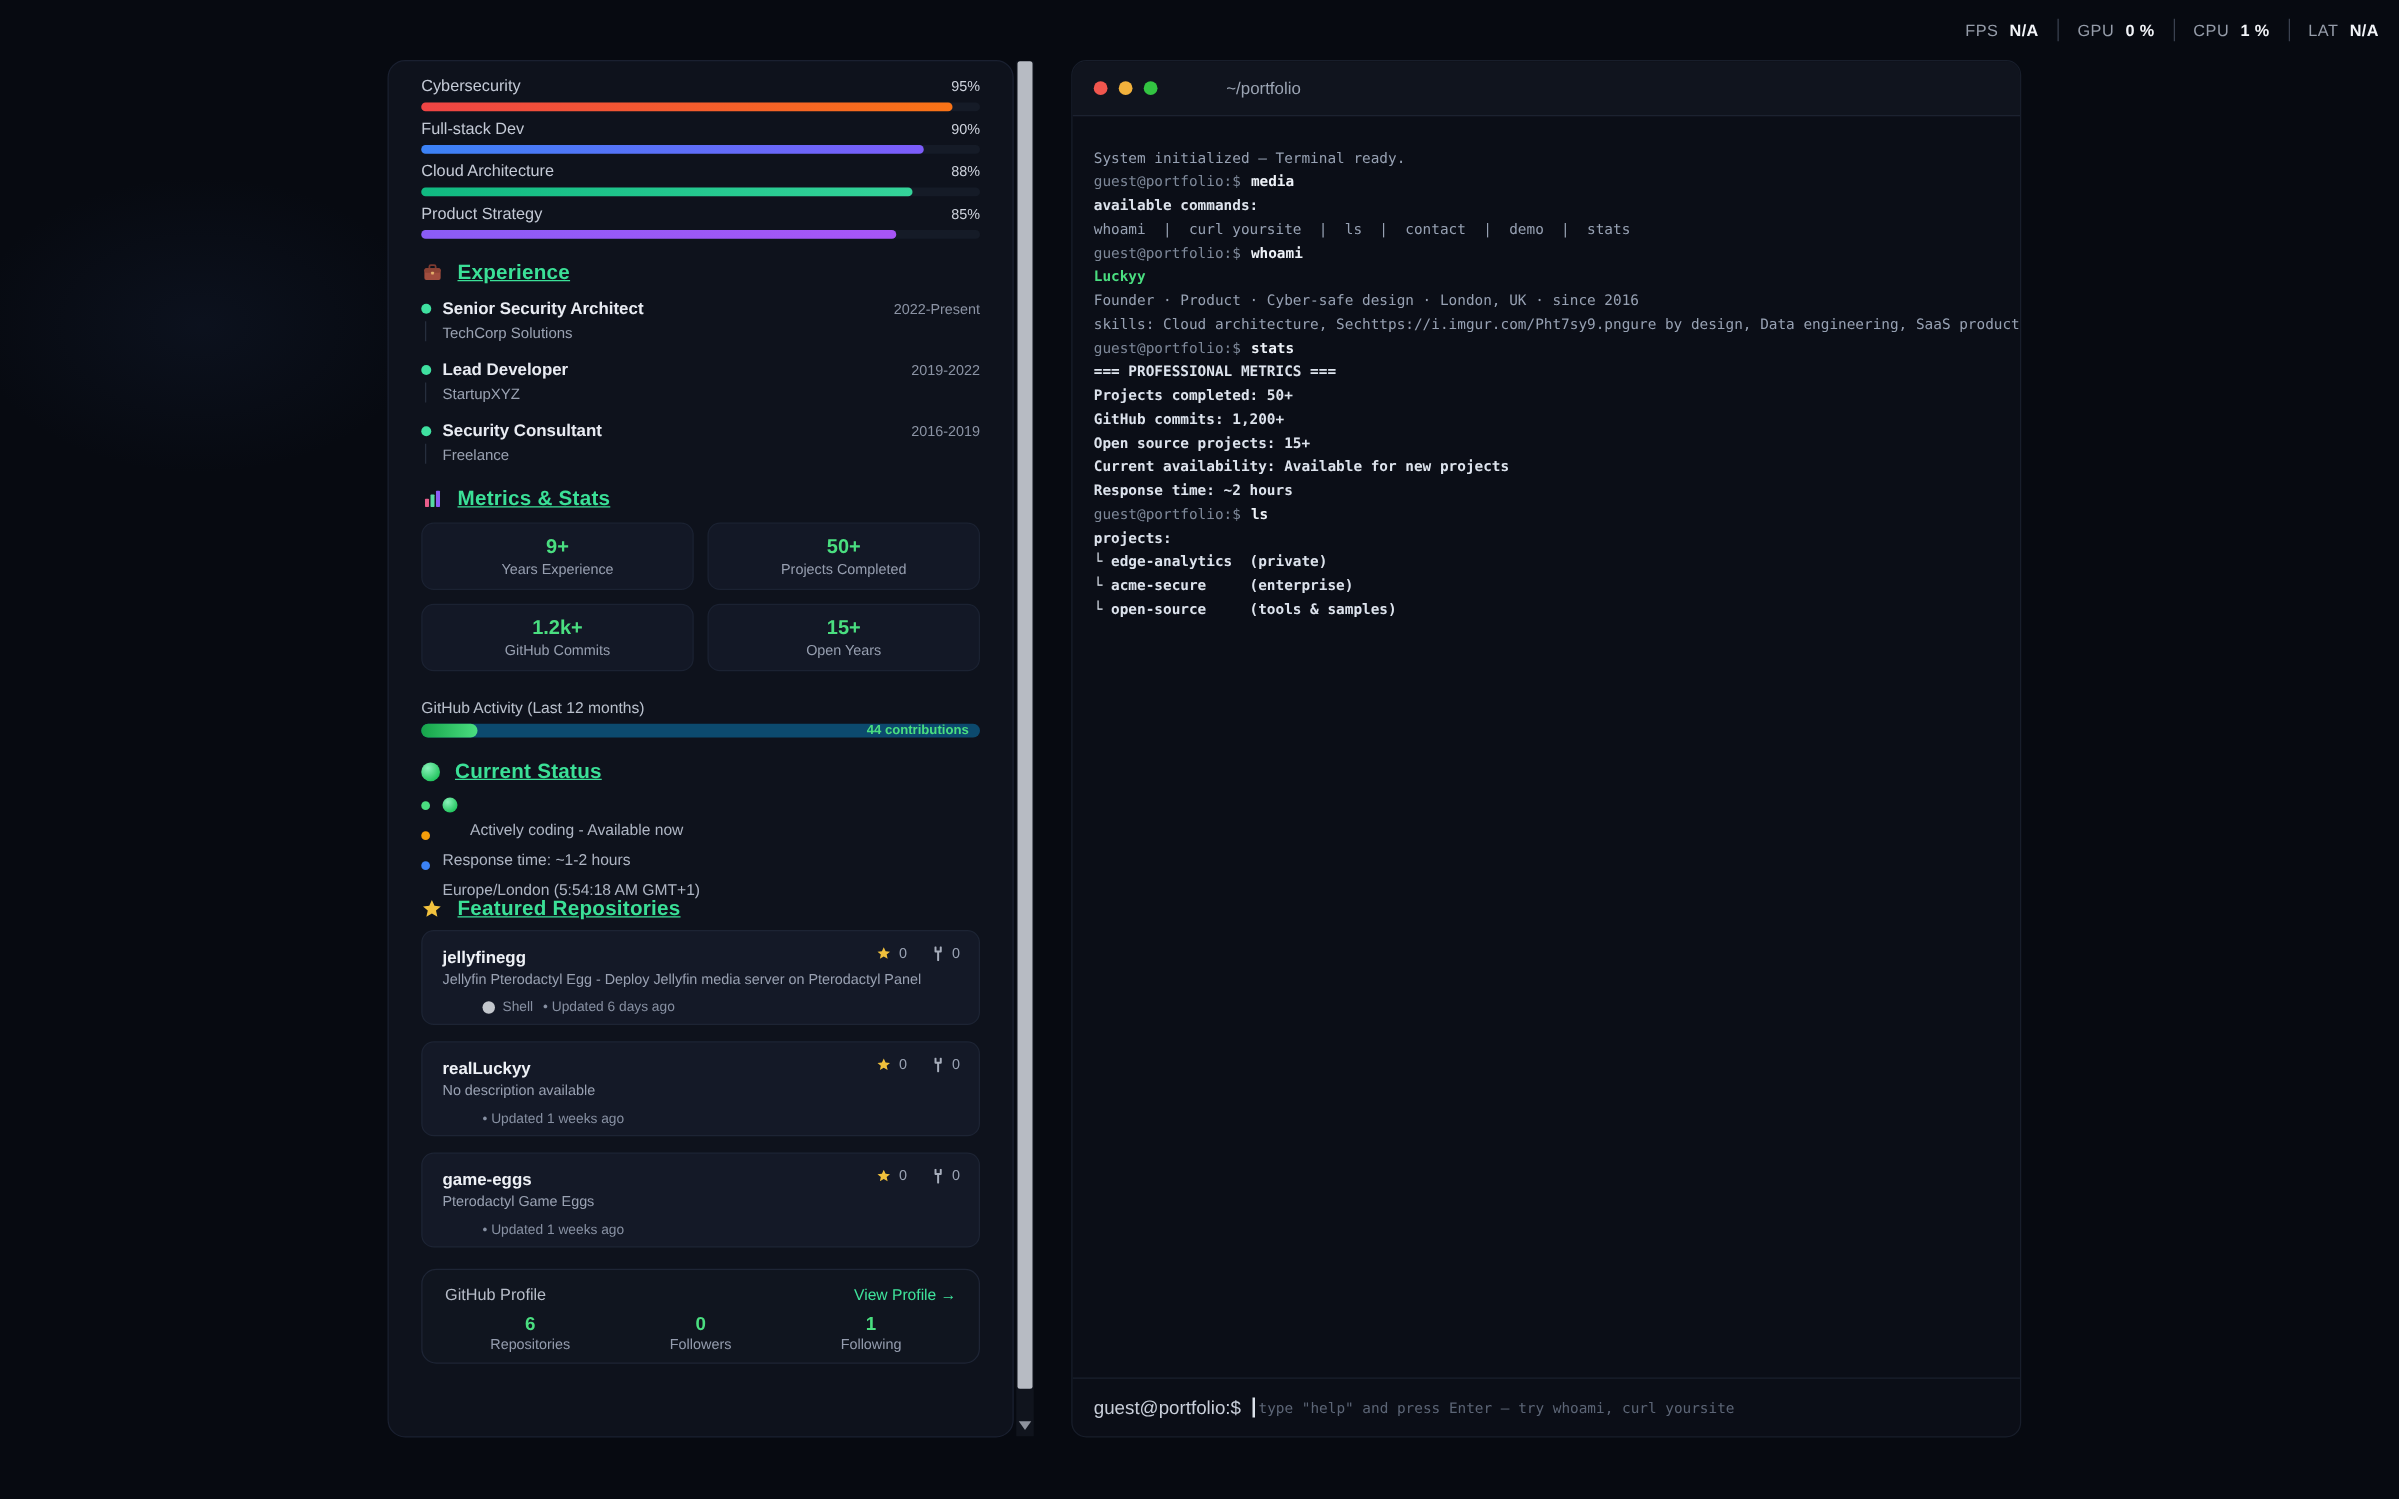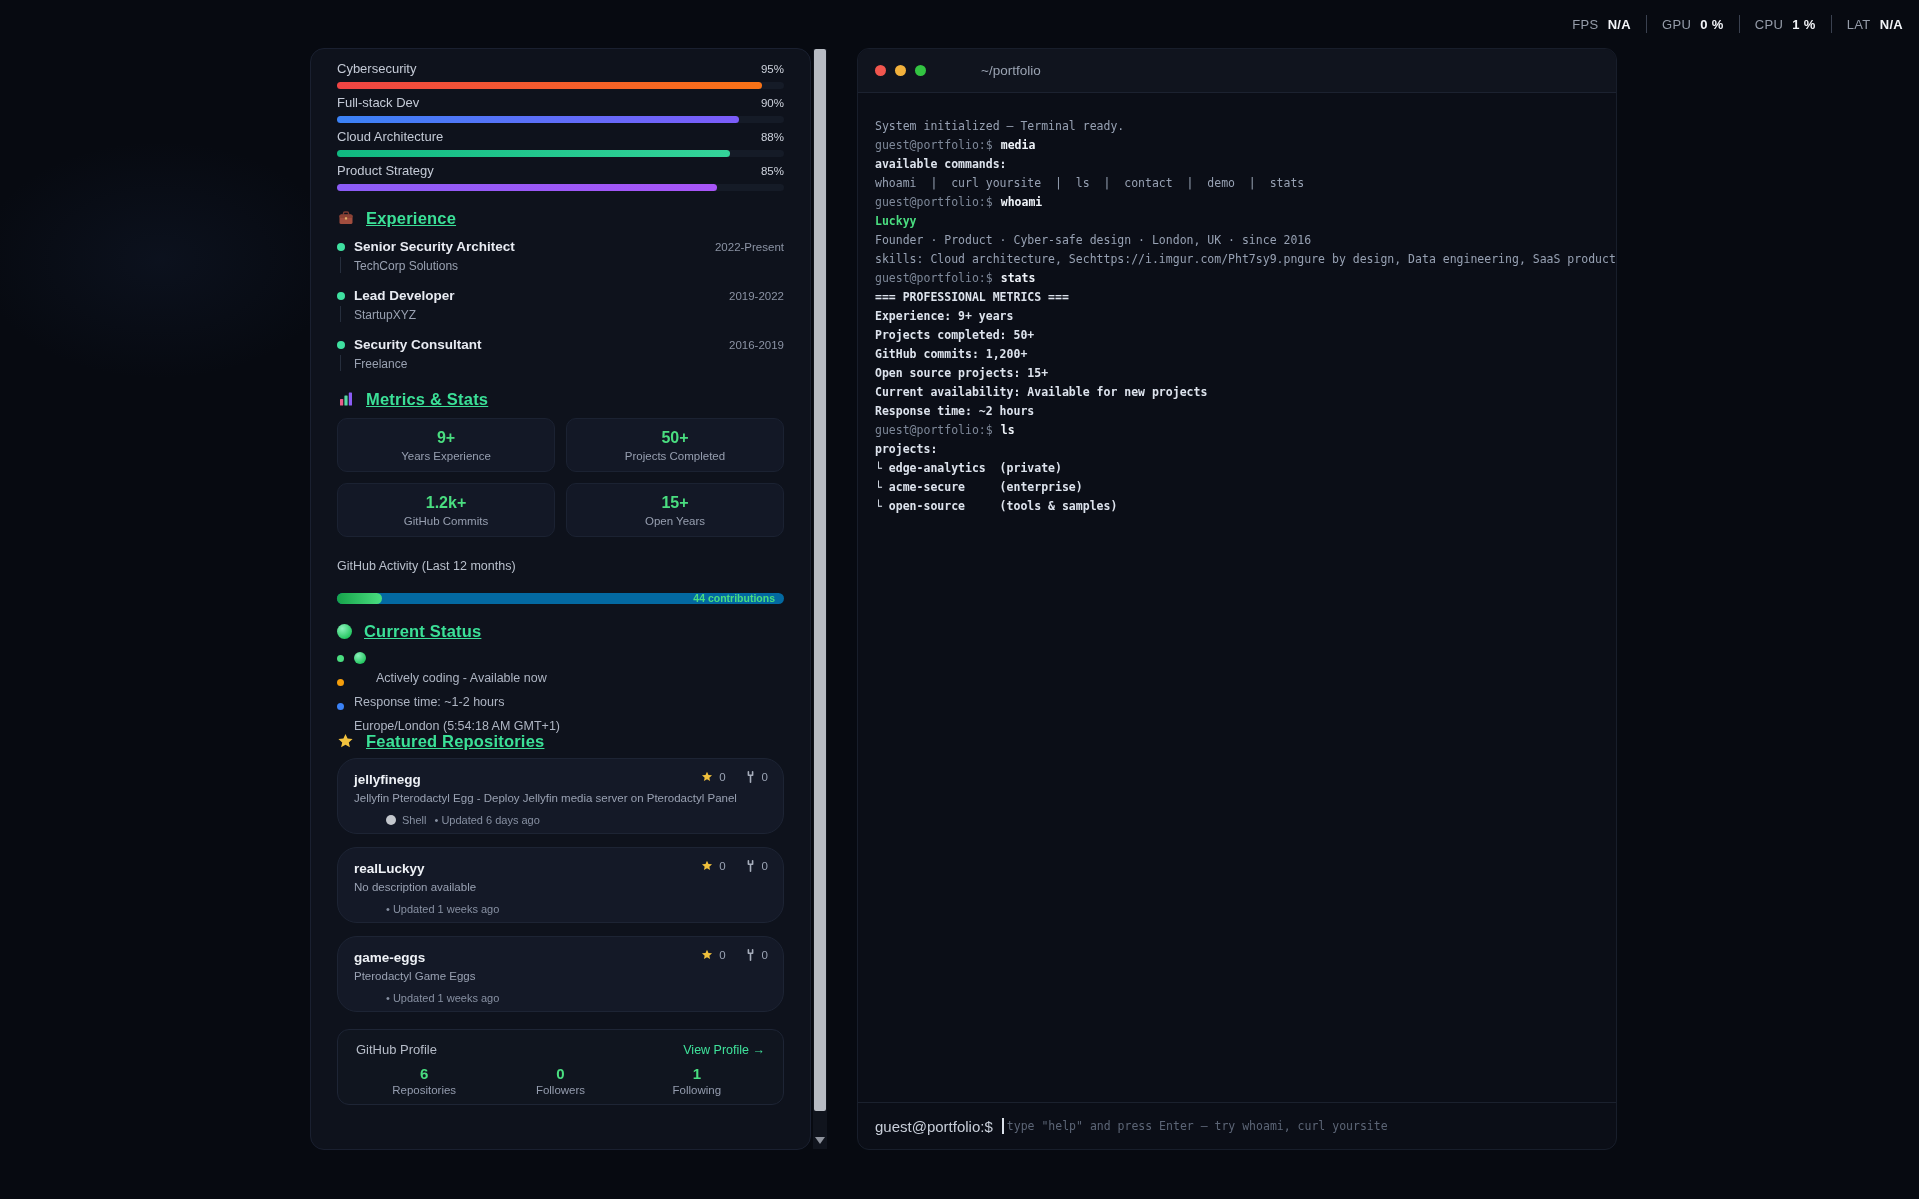--- a/index.html
+++ b/index.html
@@ -56,38 +56,38 @@
 
   
   .stat-grid{display:grid;grid-template-columns:1fr 1fr;gap:11px;margin-top:8px;}
   .stat-card{height:54px;background:#131826;border:1px solid #1b2232;border-radius:10px;
     display:flex;flex-direction:column;align-items:center;justify-content:center;}
   .stat-value{font-size:16px;font-weight:bold;color:#4ade80;}
   .stat-label{font-size:11.5px;color:#979fb0;margin-top:3px;}
 
   
   .activity-label{margin-top:22px;font-size:12.5px;color:#b9c0cc;height:16px;}
-  .activity-track{position:relative;margin-top:18px;height:11px;border-radius:6px;background:#0369a1;}
+  .activity-track{position:relative;margin-top:4px;height:11px;border-radius:6px;background:#0c4a6e;}
   .activity-fill{position:absolute;left:0;top:0;height:11px;border-radius:6px;
     background:linear-gradient(90deg,#16a34a,#4ade80);}
   .activity-count{position:absolute;right:9px;top:0;line-height:11px;font-size:10.5px;font-weight:bold;color:#4ade80;}
 
   
   .status-list{list-style:none;margin-top:8px;}
   .status-item{display:flex;align-items:center;gap:10px;height:16px;margin-bottom:8px;}
   .dot{width:7px;height:7px;border-radius:50%;flex:0 0 auto;}
   .ball{width:12px;height:12px;border-radius:50%;flex:0 0 auto;
     background:radial-gradient(circle at 35% 30%,#8bf2bb,#22c55e 75%);}
   .ball-lg{width:15px;height:15px;border-radius:50%;
     background:radial-gradient(circle at 35% 30%,#8bf2bb,#22c55e 75%);}
   .status-text{font-size:12.5px;color:#aeb5c3;margin-top:40px;}
 
   
   .repo-card{position:relative;margin-top:13px;height:76px;background:#141927;border:1px solid #1d2434;
-    border-radius:20px;padding:13px 16px;cursor:pointer;}
+    border-radius:10px;padding:13px 16px;cursor:pointer;}
   .repo-card:first-of-type{margin-top:6px;}
   .repo-name{font-size:13.5px;font-weight:bold;color:#eef1f6;height:16px;}
   .repo-desc{margin-top:4px;font-size:11.5px;color:#99a1b2;height:14px;white-space:nowrap;overflow:hidden;}
   .repo-meta{margin-top:8px;display:flex;align-items:center;gap:8px;font-size:11px;color:#8790a2;padding-left:32px;}
   .lang-wrap{display:flex;align-items:center;gap:6px;}
   .lang-dot{width:10px;height:10px;border-radius:50%;background:#c3c7cd;}
   .repo-counts{position:absolute;right:15px;top:12px;display:flex;align-items:center;gap:6px;}
   .count-num{font-size:11.5px;color:#9aa3b4;}
   .count-gap{width:7px;}
 
@@ -452,21 +452,20 @@
       <div class="t-line"><span class="t-prompt"></span><span class="t-cmd"></span><span class="t-text green">Luckyy</span></div>
 
       <div class="t-line"><span class="t-prompt"></span><span class="t-cmd"></span><span class="t-text out">Founder · Product · Cyber-safe design · London, UK · since 2016</span></div>
 
       <div class="t-line"><span class="t-prompt"></span><span class="t-cmd"></span><span class="t-text out">skills: Cloud architecture, Sechttps://i.imgur.com/Pht7sy9.pngure by design, Data engineering, SaaS product</span></div>
 
       <div class="t-line"><span class="t-prompt">guest@portfolio:$</span><span class="t-cmd">stats</span><span class="t-text"></span></div>
 
       <div class="t-line"><span class="t-prompt"></span><span class="t-cmd"></span><span class="t-text strong">=== PROFESSIONAL METRICS ===</span></div>
 
-      <div class="t-line"><span class="t-prompt"></span><span class="t-cmd"></span><span class="t-text strong">Experience: 9+ years</span></div>
 
       <div class="t-line"><span class="t-prompt"></span><span class="t-cmd"></span><span class="t-text strong">Projects completed: 50+</span></div>
 
       <div class="t-line"><span class="t-prompt"></span><span class="t-cmd"></span><span class="t-text strong">GitHub commits: 1,200+</span></div>
 
       <div class="t-line"><span class="t-prompt"></span><span class="t-cmd"></span><span class="t-text strong">Open source projects: 15+</span></div>
 
       <div class="t-line"><span class="t-prompt"></span><span class="t-cmd"></span><span class="t-text strong">Current availability: Available for new projects</span></div>
 
       <div class="t-line"><span class="t-prompt"></span><span class="t-cmd"></span><span class="t-text strong">Response time: ~2 hours</span></div>

